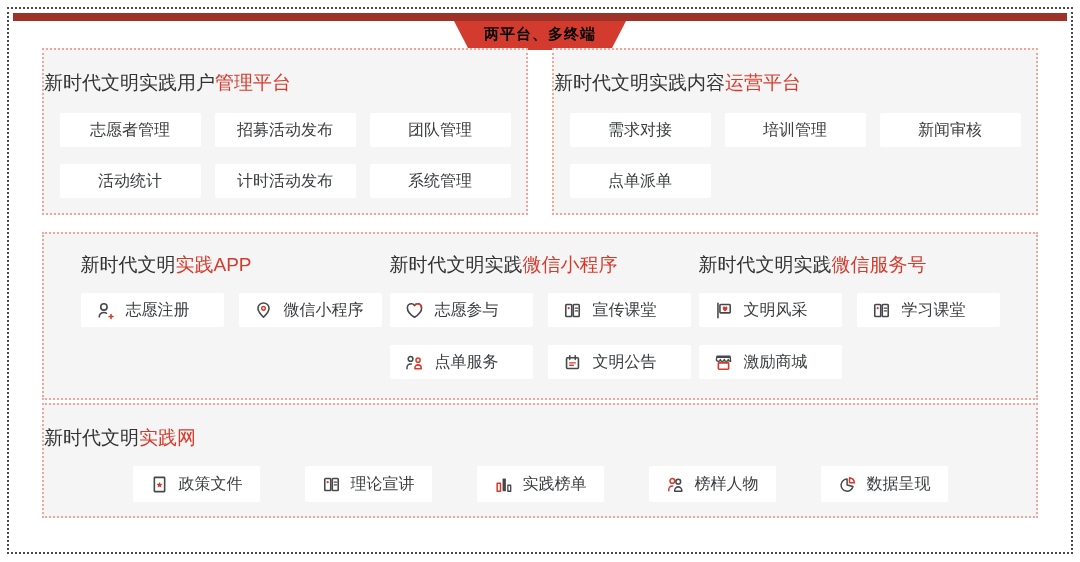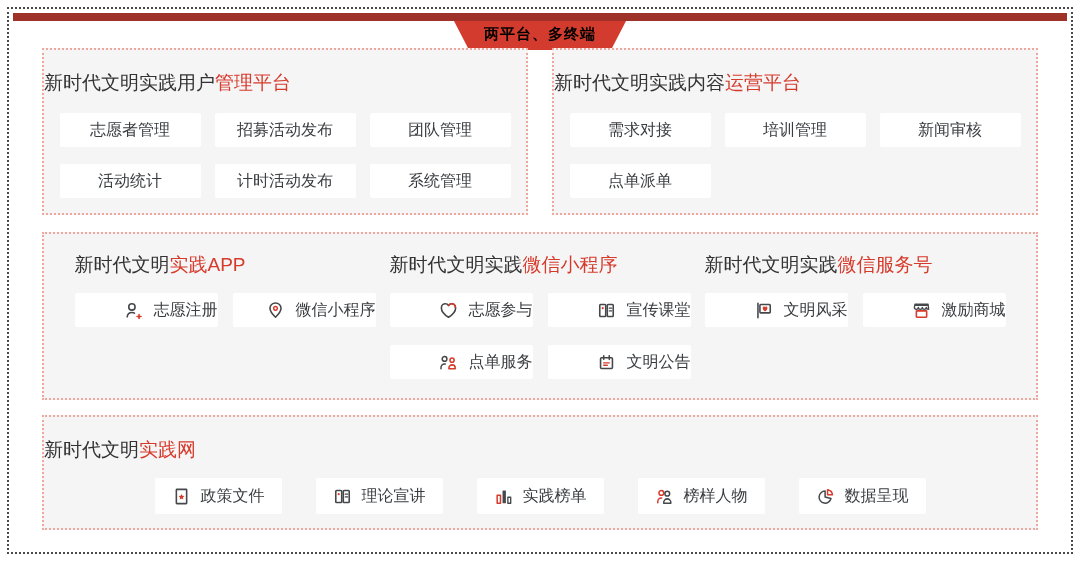--- a/index.html
+++ b/index.html
@@ -8,34 +8,34 @@
   .page { position:relative; width:1080px; height:562px; background:#ffffff; overflow:hidden; }
   .outer-border { position:absolute; left:7px; top:7px; right:7px; bottom:8px; border:2px dotted #4a4a4a; pointer-events:none; }
   .top-bar { position:absolute; left:13px; right:13px; top:13px; height:8px; background:#9e3128; }
   .badge { position:absolute; top:21px; left:50%; transform:translateX(-50%);
            background:#d23b2d; color:#000000; font-weight:bold; font-size:15px; letter-spacing:1px;
            padding:4px 30px 6px; clip-path:polygon(0 0,100% 0,calc(100% - 15px) 100%,15px 100%); }
   .box { position:absolute; background:#f5f5f6; border:2px dotted #eda89e; }
   .box-user      { left:42px;  top:48px;  width:486px; height:167px; }
   .box-content   { left:552px; top:48px;  width:486px; height:167px; }
   .box-terminals { left:42px;  top:232px; width:996px; height:168px; }
-  .box-web       { left:42px;  top:415px; width:996px; height:115px; }
+  .box-web       { left:42px;  top:403px; width:996px; height:115px; }
   .box-title { font-size:19px; font-weight:normal; color:#333333; margin-top:20px; }
   .accent { color:#d63a2b; }
   .plain-grid { display:grid; grid-template-columns:repeat(3,141px); gap:17px 14px; justify-content:center; margin-top:17px; }
   .item { background:#ffffff; height:34px; border-radius:2px; display:flex; align-items:center;
           justify-content:center; font-size:16px; color:#3a3d40; }
-  .terminal-row { display:flex; justify-content:center; gap:14px; margin-top:0; }
+  .terminal-row { display:flex; justify-content:center; gap:8px; margin-top:0; }
   .t-section { width:301px; }
   .t-title { margin-top:18px; margin-bottom:15px; }
   .t-grid { display:grid; grid-template-columns:repeat(2,143px); gap:18px 15px; justify-content:center; }
-  .icon-item { justify-content:flex-end; padding-left:15px; gap:11px; }
+  .icon-item { justify-content:flex-start; padding-left:15px; gap:11px; }
   .icon-item .icon { display:inline-flex; width:19px; height:19px; flex:0 0 auto; }
   .icon-item .icon svg { width:19px; height:19px; }
-  .web-grid { display:flex; justify-content:center; gap:34px; margin-top:15px;align-items:flex-end; }
+  .web-grid { display:flex; justify-content:center; gap:45px; margin-top:15px;align-items:flex-end; }
   .web-grid .item { width:127px; height:36px; justify-content:center; padding-left:0; gap:10px; }
 </style>
 </head>
 <body>
 
 <div class="page">
   <div class="outer-border"></div>
   <div class="top-bar"></div>
   <div class="badge">
     <span>两平台、多终端</span>
@@ -174,20 +174,31 @@
                   <path d="M5 3v18" stroke="#45484b" stroke-width="2"></path>
                   <rect x="7.5" y="4.5" width="13" height="10.5" rx="1" stroke="#45484b" stroke-width="2"></rect>
                   <path d="M14 13s-3-1.9-3-4c0-1.1.8-1.9 1.7-1.9.6 0 1 .3 1.3.8.3-.5.7-.8 1.3-.8.9 0 1.7.8 1.7 1.9 0 2.1-3 4-3 4z" fill="#d63a2b"></path>
                 </svg>
               </span>
     <span class="item-label">文明风采</span>
   </div>
             <div class="item icon-item">
     <span class="icon">
                 <svg viewBox="0 0 24 24" fill="none" stroke-linecap="round" stroke-linejoin="round">
+                  <rect x="3.5" y="4.5" width="7.5" height="15" rx="1" stroke="#45484b" stroke-width="2"></rect>
+                  <rect x="13" y="4.5" width="7.5" height="15" rx="1" stroke="#45484b" stroke-width="2"></rect>
+                  <circle cx="7.2" cy="9" r="1.4" fill="#d63a2b"></circle>
+                  <path d="M15.5 9h3M15.5 12.5h3" stroke="#45484b" stroke-width="1.5"></path>
+                </svg>
+              </span>
+    <span class="item-label">学习课堂</span>
+  </div>
+            <div class="item icon-item">
+    <span class="icon">
+                <svg viewBox="0 0 24 24" fill="none" stroke-linecap="round" stroke-linejoin="round">
                   <path d="M4 4.5h16" stroke="#45484b" stroke-width="2.4"></path>
                   <path d="M3.5 5.5 3 8c0 1.4 1.1 2.5 2.5 2.5S8 9.4 8 8c0 1.4 1.1 2.5 2.5 2.5S13 9.4 13 8c0 1.4 1.1 2.5 2.5 2.5S18 9.4 18 8c0 1.4 1.2 2.5 2.6 2.5.2 0 .3 0 .4-.1L20.5 5.5z" stroke="#45484b" stroke-width="1.7"></path>
                   <rect x="5.5" y="12.5" width="13" height="8" rx="0.8" stroke="#d63a2b" stroke-width="2"></rect>
                 </svg>
               </span>
     <span class="item-label">激励商城</span>
   </div>
           </div>
   </div>
       </div>

